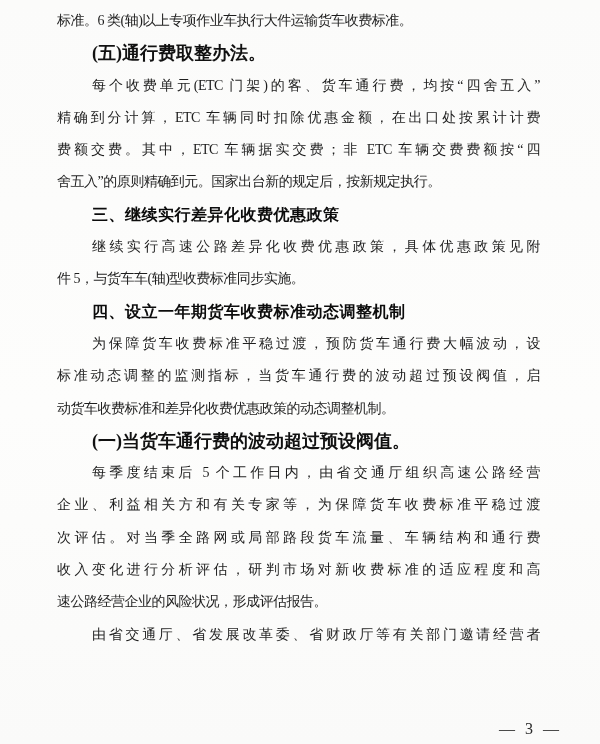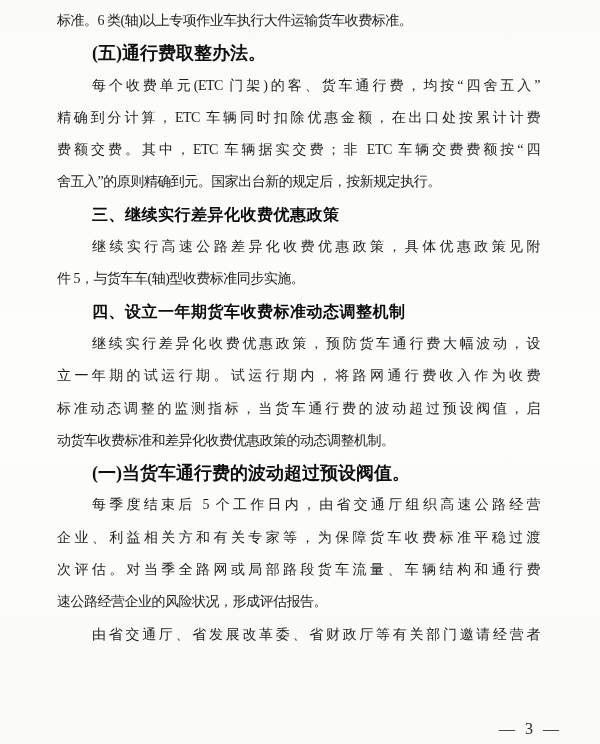--- a/index.html
+++ b/index.html
@@ -67,25 +67,25 @@
       <div class="line body">标准。6 类(轴)以上专项作业车执行大件运输货车收费标准。</div>
       <div class="line subheading indent">(五)通行费取整办法。</div>
       <div class="line body indent fill">每个收费单元(ETC 门架)的客、货车通行费，均按“四舍五入”</div>
       <div class="line body fill">精确到分计算，ETC 车辆同时扣除优惠金额，在出口处按累计计费</div>
       <div class="line body fill">费额交费。其中，ETC 车辆据实交费；非 ETC 车辆交费费额按“四</div>
       <div class="line body">舍五入”的原则精确到元。国家出台新的规定后，按新规定执行。</div>
       <div class="line heading indent">三、继续实行差异化收费优惠政策</div>
       <div class="line body indent fill">继续实行高速公路差异化收费优惠政策，具体优惠政策见附</div>
       <div class="line body">件 5，与货车车(轴)型收费标准同步实施。</div>
       <div class="line heading indent">四、设立一年期货车收费标准动态调整机制</div>
-      <div class="line body indent fill">继续实行差异化收费优惠政策，预防货车通行费大幅波动，设</div>
-      <div class="line body fill">立一年期的试运行期。试运行期内，将路网通行费收入作为收费</div>
+      <div class="line body indent fill">为保障货车收费标准平稳过渡，预防货车通行费大幅波动，设</div>
       <div class="line body fill">标准动态调整的监测指标，当货车通行费的波动超过预设阀值，启</div>
       <div class="line body">动货车收费标准和差异化收费优惠政策的动态调整机制。</div>
       <div class="line subheading indent">(一)当货车通行费的波动超过预设阀值。</div>
       <div class="line body indent fill">每季度结束后 5 个工作日内，由省交通厅组织高速公路经营</div>
       <div class="line body fill">企业、利益相关方和有关专家等，为保障货车收费标准平稳过渡</div>
       <div class="line body fill">次评估。对当季全路网或局部路段货车流量、车辆结构和通行费</div>
+      <div class="line body fill">收入变化进行分析评估，研判市场对新收费标准的适应程度和高</div>
       <div class="line body">速公路经营企业的风险状况，形成评估报告。</div>
       <div class="line body indent fill">由省交通厅、省发展改革委、省财政厅等有关部门邀请经营者</div>
     </div>
   <div class="page-number">— 3 —</div>
 </div>
 
 </body></html>

